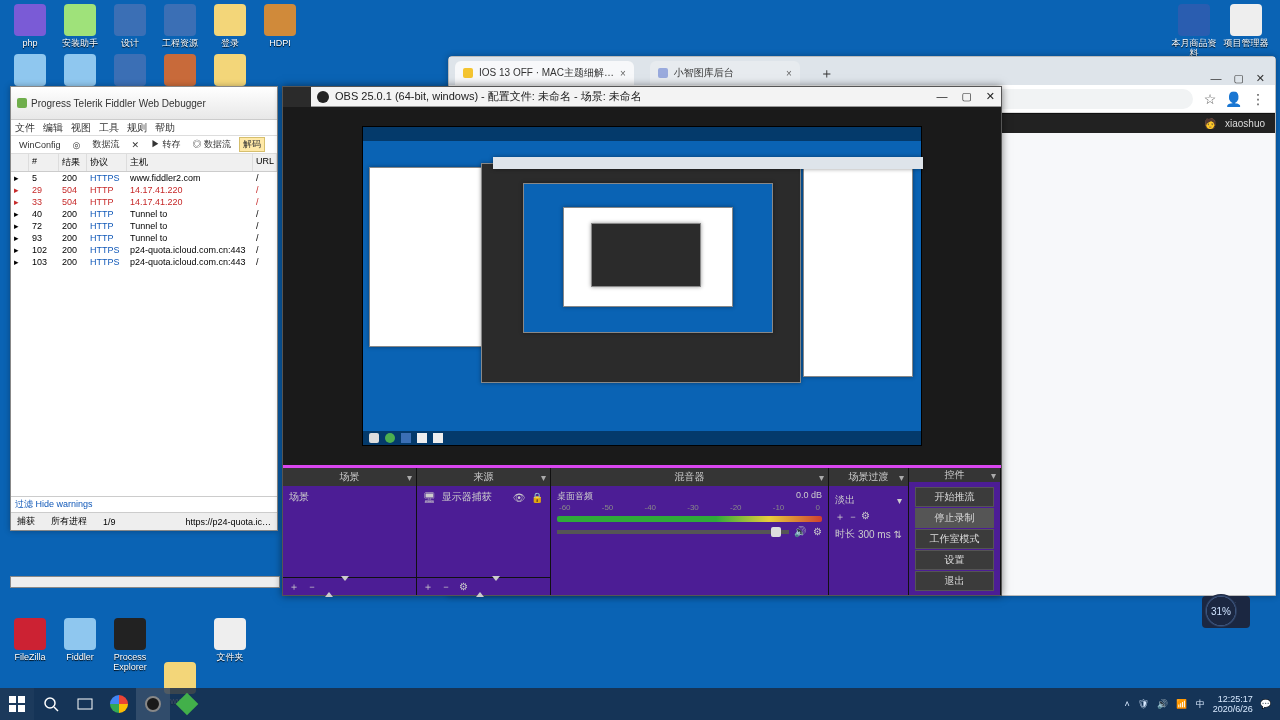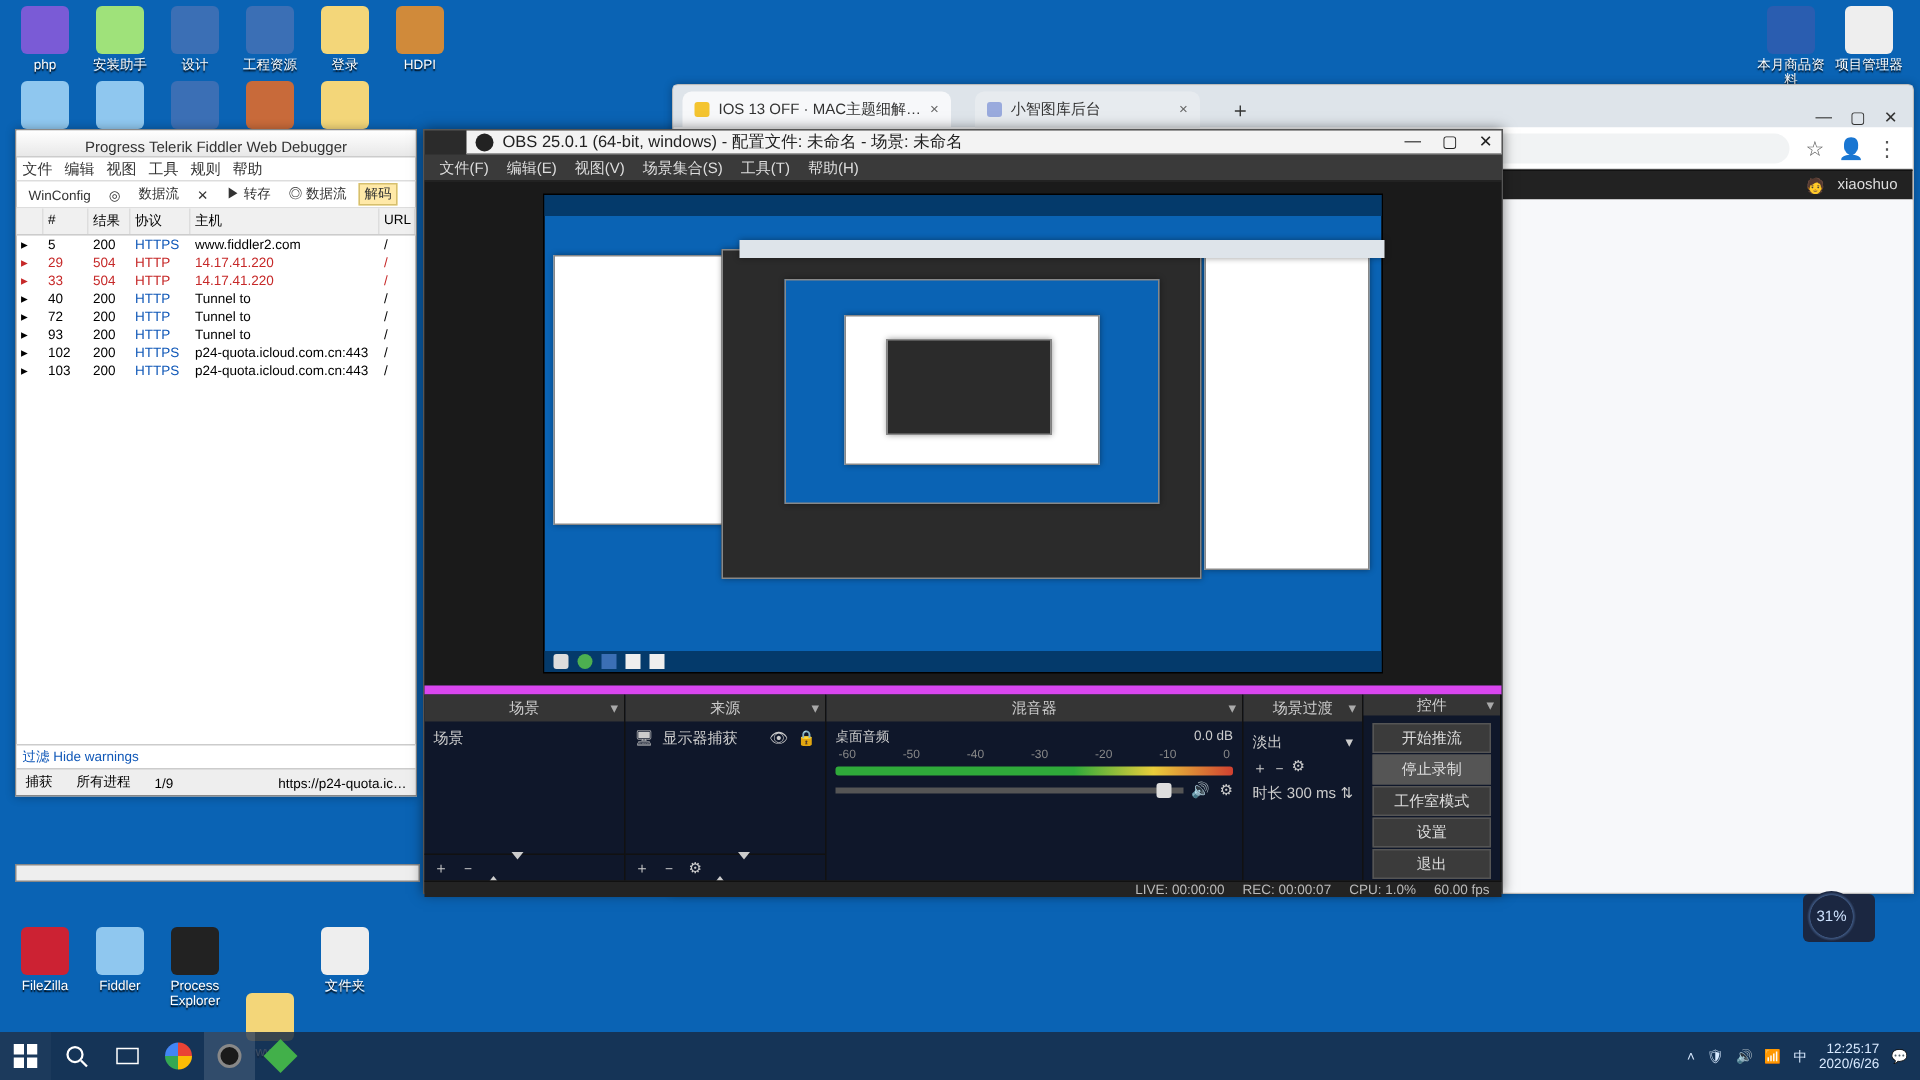--- a/index.html
+++ b/index.html
@@ -7,21 +7,21 @@
   body { background: linear-gradient(#0a63b4, #0a63b4); position: relative; }
 
   
   .desktop { position: absolute; inset: 0; }
   .di { position: absolute; width: 48px; text-align: center; }
   .di .ic { width: 32px; height: 32px; margin: 0 auto 2px; background: #fff3; border-radius: 4px; }
   .di .lbl { color: #fff; font-size: 9px; text-shadow: 0 1px 1px #000; line-height: 10px; }
 
   
   #fiddler { position: absolute; left: 10px; top: 86px; width: 268px; height: 445px; background: #fff; border: 1px solid #888; box-shadow: 0 0 6px rgba(0,0,0,.3); display: flex; flex-direction: column; }
-  #fiddler .title { height: 18px; background: linear-gradient(#fff,#e8e8e8); border-bottom: 1px solid #ccc; font-size: 10px; padding: 2px 6px; color: #333; display:flex; align-items:center; gap:4px;flex-direction:column;}
+  #fiddler .title { height: 33px; background: linear-gradient(#fff,#e8e8e8); border-bottom: 1px solid #ccc; font-size: 10px; padding: 2px 6px; color: #333; display:flex; align-items:center; gap:4px;}
   #fiddler .title .fico { width:10px; height:10px; background:#6fae4c; border-radius:2px;}
   #fiddler .menubar { height: 16px; font-size: 10px; color: #333; padding: 1px 4px; display: flex; gap: 8px; border-bottom: 1px solid #ddd; }
   #fiddler .toolbar { height: 18px; font-size: 9px; color: #333; padding: 2px 4px; display: flex; gap: 4px; border-bottom: 1px solid #ddd; align-items:center;}
   #fiddler .toolbar span { padding:0 3px; border:1px solid transparent;}
   #fiddler .toolbar span.btn { background:#ffe9a8; border:1px solid #d6bf6e;}
   #fiddler .hdr { display: grid; grid-template-columns: 18px 30px 28px 40px 1fr 24px; font-size: 9px; background: #f0f0f0; border-bottom: 1px solid #ccc; }
   #fiddler .hdr div { padding: 2px 3px; border-right: 1px solid #ddd; }
   #fiddler .rows { flex: 1; overflow: hidden; font-size: 9px; }
   #fiddler .row { display: grid; grid-template-columns: 18px 30px 28px 40px 1fr 24px; }
   #fiddler .row div { padding: 1px 3px; white-space: nowrap; overflow: hidden; }
@@ -49,21 +49,21 @@
 
   
   #obs { position: absolute; left: 282px; top: 86px; width: 720px; height: 510px; background: #2b2b2b; border: 1px solid #555; box-shadow: 0 0 8px rgba(0,0,0,.5); display:flex; flex-direction:column; color:#ccc; font-size:10px;}
   #obs .title { height: 20px; background: #f3f3f3; color:#222; display:flex; align-items:center; padding:0 6px; font-size:11px; border-bottom:1px solid #999;margin-left:28px;}
   #obs .title .winbtns { margin-left:auto; display:flex; gap:14px; font-size:11px;}
   #obs .menubar { height: 18px; background:#3a3a3a; display:flex; gap:12px; padding:2px 10px; font-size:10px; color:#ddd; border-bottom:1px solid #222;}
   #obs .preview { flex:1; background:#1a1a1a; display:flex; align-items:center; justify-content:center; padding:8px;}
   #obs .preview .cap { width: 560px; height: 320px; background: linear-gradient(#0a63b4,#0a63b4); position:relative; border:1px solid #000;}
   
   .nest { position:absolute; background:#fff; border:1px solid #888; box-shadow:0 0 4px rgba(0,0,0,.4);}
-  #obs .bottom { height: 130px; background:#0f172a; display:flex; border-top:6px solid #d946ef;}
+  #obs .bottom { height: 130px; background:#4c1d95; display:flex; border-top:3px solid #d946ef;}
   #obs .panel { border-right:1px solid #111; display:flex; flex-direction:column;}
   #obs .panel .hd { height:18px; background:#353535; display:flex; align-items:center; justify-content:center; position:relative;}
   #obs .panel .hd .dd { position:absolute; right:4px; color:#aaa;}
   #obs .panel .body { flex:1; padding:4px 6px; font-size:10px;}
   #obs .panel .ftool { height:18px; border-top:1px solid #111; display:flex; align-items:center; gap:8px; padding:0 6px; color:#ccc;}
   #obs .scene { width: 134px;}
   #obs .source{ width: 134px;}
   #obs .mixer { flex:1;}
   #obs .trans { width: 80px;}
   #obs .ctrl  { width: 92px;}
@@ -317,28 +317,20 @@
 <div id="obs">
   <div class="title">
     <span style="width:12px;height:12px;border-radius:50%;background:#222;margin-right:6px;"></span>
     <span>OBS 25.0.1 (64-bit, windows) - 配置文件: 未命名 - 场景: 未命名</span>
     <div class="winbtns">
       <span>—</span>
       <span>▢</span>
       <span>✕</span>
     </div>
   </div>
-  <div class="menubar">
-    <span>文件(F)</span>
-    <span>编辑(E)</span>
-    <span>视图(V)</span>
-    <span>场景集合(S)</span>
-    <span>工具(T)</span>
-    <span>帮助(H)</span>
-  </div>
   <div class="preview">
     <div class="cap">
 
       <div class="nest" style="left:6px; top:40px; width:120px; height:180px;"></div>
       <div class="nest" style="left:118px; top:36px; width:320px; height:220px; background:#2b2b2b;"></div>
       <div class="nest" style="left:160px; top:56px; width:250px; height:150px; background:#0a63b4;"></div>
       <div class="nest" style="left:200px; top:80px; width:170px; height:100px; background:#fff;"></div>
       <div class="nest" style="left:228px; top:96px; width:110px; height:64px; background:#2b2b2b;"></div>
       <div class="nest" style="left:440px; top:40px; width:110px; height:210px; background:#fff;"></div>
       <div class="nest" style="left:130px; top:30px; width:430px; height:12px; background:#dee4ea; border:none;"></div>
@@ -454,26 +446,20 @@
         </div>
       <div class="body">
         <button>开始推流</button>
         <button class="hl">停止录制</button>
         <button>工作室模式</button>
         <button>设置</button>
         <button>退出</button>
       </div>
     </div>
   </div>
-  <div class="statusbar">
-    <span>LIVE: 00:00:00</span>
-    <span>REC: 00:00:07</span>
-    <span>CPU: 1.0%</span>
-    <span>60.00 fps</span>
-  </div>
 </div>
 
 <div id="netbubble">
   <div>↑ <span>0.2K/s</span></div>
   <div>↓ <span>3.8K/s</span></div>
 </div>
 <div id="cpucircle">
     <div class="c">
       <span>31%</span>
     </div>

